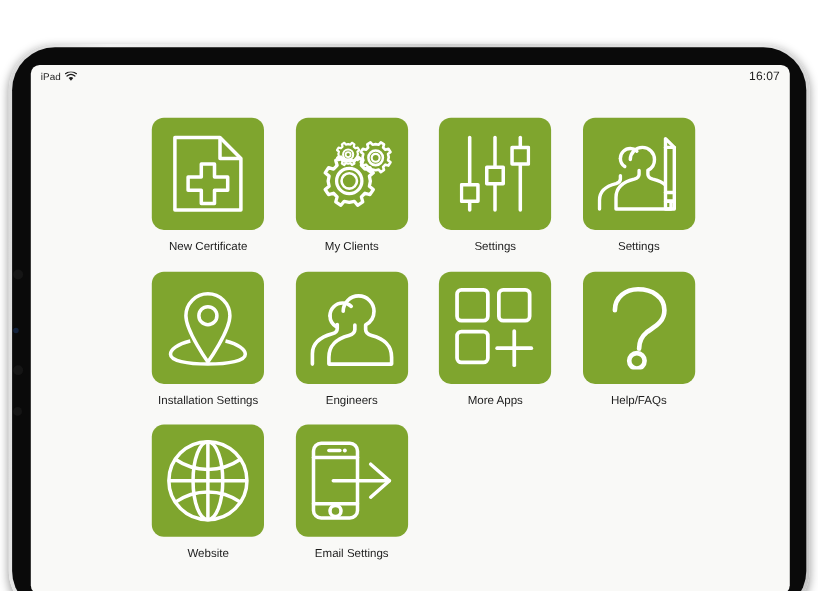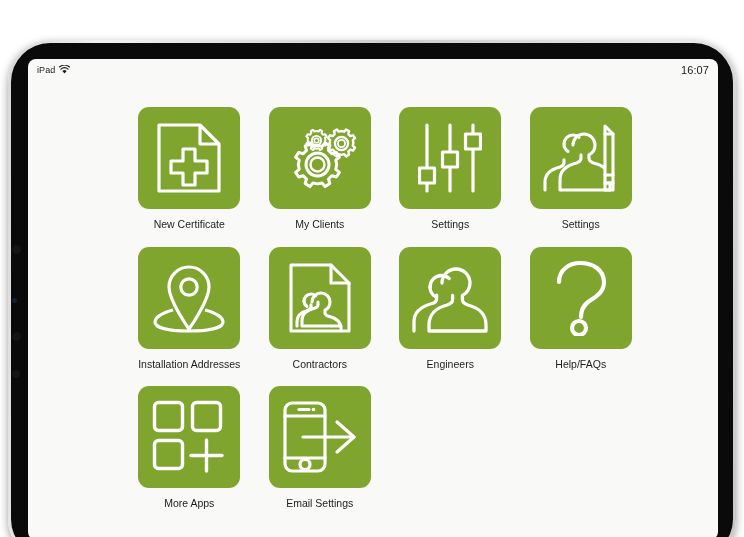--- a/index.html
+++ b/index.html
@@ -197,84 +197,82 @@
       <div class="tile">
         <div class="tile-icon">
           <svg width="76" height="70" viewBox="0 0 76 70">
             <g stroke="#fff" stroke-width="3.2" fill="none" stroke-linejoin="round">
               <path d="M38 66 C38 66 58 38 58 24 A20 20 0 0 0 18 24 C18 38 38 66 38 66 Z"></path>
               <circle cx="38" cy="24" r="8.2"></circle>
               <path d="M22 47 C10 50 4 55 4 59 c0 6 15 9 34 9 s34 -3 34 -9 c0 -4 -6 -9 -18 -12"></path>
             </g>
           </svg>
         </div>
-        <div class="tile-label">Installation Addresses</div>
-      </div>
-
-      <div class="tile">
-        <div class="tile-icon">
-          <svg width="66" height="72" viewBox="0 0 66 72">
-            <g stroke="#fff" stroke-width="3.1" fill="none" stroke-linejoin="round" stroke-linecap="round">
-              <path d="M4 3 H44 L62 21 V69 H4 Z"></path>
-              <path d="M44 3 V21 H62"></path>
-
-              <path d="M17 39 a7 7 0 0 1 7 -7 a7 7 0 0 1 4.6 1.8"></path>
-              <path d="M17 39 a7 7 0 0 0 3 5.6"></path>
-              <path d="M10 64 v-4.5 c0 -6.5 5 -9.5 11 -11.2 c1.6 -.5 3 -1.5 3 -3.2 v-2.3"></path>
-
-              <path d="M25 40 a9 9 0 0 1 18 0 a9 9 0 0 1 -5 8.1 v2.6 c0 1.8 1.8 3 3.7 3.6 c7.3 1.8 12.3 5 12.3 12.2 V64 H15 v-5.5 c0 -7.2 5 -10.4 12.3 -12.2 c1.9 -.6 3.7 -1.8 3.7 -3.6 v-2.6"></path>
-            </g>
-          </svg>
-        </div>
-        <div class="tile-label">Contractors</div>
-      </div>
+        <div class="tile-label">Installation Settings</div>
+      </div>
+
 
       <div class="tile">
         <div class="tile-icon">
           <svg width="78" height="72" viewBox="0 0 78 72">
             <g stroke="#fff" stroke-width="3.3" fill="none" stroke-linejoin="round" stroke-linecap="round">
 
               <path d="M19 25 a11.5 11.5 0 0 1 11.5 -11.5 a11.5 11.5 0 0 1 7.8 3"></path>
               <path d="M19 25 a11.5 11.5 0 0 0 5.4 9.7"></path>
               <path d="M3 69 v-9.5 c0 -11 9 -15.5 18 -18 c2.5 -.7 4.6 -2.4 4.6 -4.8 v-3.6"></path>
 
               <path d="M31 21 a14 14 0 0 1 28 0 a14 14 0 0 1 -7.6 12.4 v4.2 c0 2.7 2.6 4.6 5.4 5.4 c10.5 2.8 18.2 7.8 18.2 19.8 V69 H18 v-6.2 c0 -12 7.7 -17 18.2 -19.8 c2.8 -.8 5.4 -2.7 5.4 -5.4 v-4.2"></path>
             </g>
           </svg>
         </div>
         <div class="tile-label">Engineers</div>
-      </div>
-
-      <div class="tile">
-        <div class="tile-icon">
-          <svg width="58" height="76" viewBox="0 0 58 76">
-            <g stroke="#fff" stroke-width="4.2" fill="none" stroke-linejoin="round" stroke-linecap="round">
-              <path d="M7 22 C7 10 17 3 28 3 C41 3 52 10 52 22 C52 33 43 37 36 42 C31 46 29 50 29 57"></path>
-              <circle cx="27" cy="68" r="7"></circle>
-            </g>
-          </svg>
-        </div>
-        <div class="tile-label">Help/FAQs</div>
       </div>
 
       <div class="tile">
         <div class="tile-icon">
           <svg width="74" height="74" viewBox="0 0 74 74">
             <g stroke="#fff" stroke-width="3.4" fill="none" stroke-linejoin="round" stroke-linecap="round">
               <rect x="2.5" y="2.5" width="28" height="28" rx="4"></rect>
               <rect x="40.5" y="2.5" width="28" height="28" rx="4"></rect>
               <rect x="2.5" y="40.5" width="28" height="28" rx="4"></rect>
               <line x1="54.5" y1="40" x2="54.5" y2="71"></line>
               <line x1="39" y1="55.5" x2="70" y2="55.5"></line>
             </g>
           </svg>
         </div>
         <div class="tile-label">More Apps</div>
       </div>
 
+      <div class="tile">
+        <div class="tile-icon">
+          <svg width="58" height="76" viewBox="0 0 58 76">
+            <g stroke="#fff" stroke-width="4.2" fill="none" stroke-linejoin="round" stroke-linecap="round">
+              <path d="M7 22 C7 10 17 3 28 3 C41 3 52 10 52 22 C52 33 43 37 36 42 C31 46 29 50 29 57"></path>
+              <circle cx="27" cy="68" r="7"></circle>
+            </g>
+          </svg>
+        </div>
+        <div class="tile-label">Help/FAQs</div>
+      </div>
+
+      <div class="tile">
+        <div class="tile-icon">
+          <svg width="76" height="76" viewBox="0 0 76 76">
+            <g stroke="#fff" stroke-width="3.2" fill="none">
+              <circle cx="38" cy="38" r="35.5"></circle>
+              <ellipse cx="38" cy="38" rx="13.5" ry="35.5"></ellipse>
+              <line x1="38" y1="2.5" x2="38" y2="73.5"></line>
+              <line x1="2.5" y1="38" x2="73.5" y2="38"></line>
+              <path d="M8.4 18.5 a52 52 0 0 0 59.2 0"></path>
+              <path d="M8.4 57.5 a52 52 0 0 1 59.2 0"></path>
+            </g>
+          </svg>
+        </div>
+        <div class="tile-label">Website</div>
+      </div>
 
       <div class="tile">
         <div class="tile-icon">
           <svg width="78" height="74" viewBox="0 0 78 74">
             <g stroke="#fff" stroke-width="3.2" fill="none" stroke-linejoin="round" stroke-linecap="round">
               <rect x="4" y="3" width="40" height="68" rx="7"></rect>
               <line x1="4" y1="16" x2="44" y2="16"></line>
               <line x1="4" y1="58" x2="44" y2="58"></line>
               <line x1="18" y1="9.5" x2="28" y2="9.5"></line>
               <circle cx="32.5" cy="9.5" r="1.8" fill="#fff" stroke="none"></circle>

